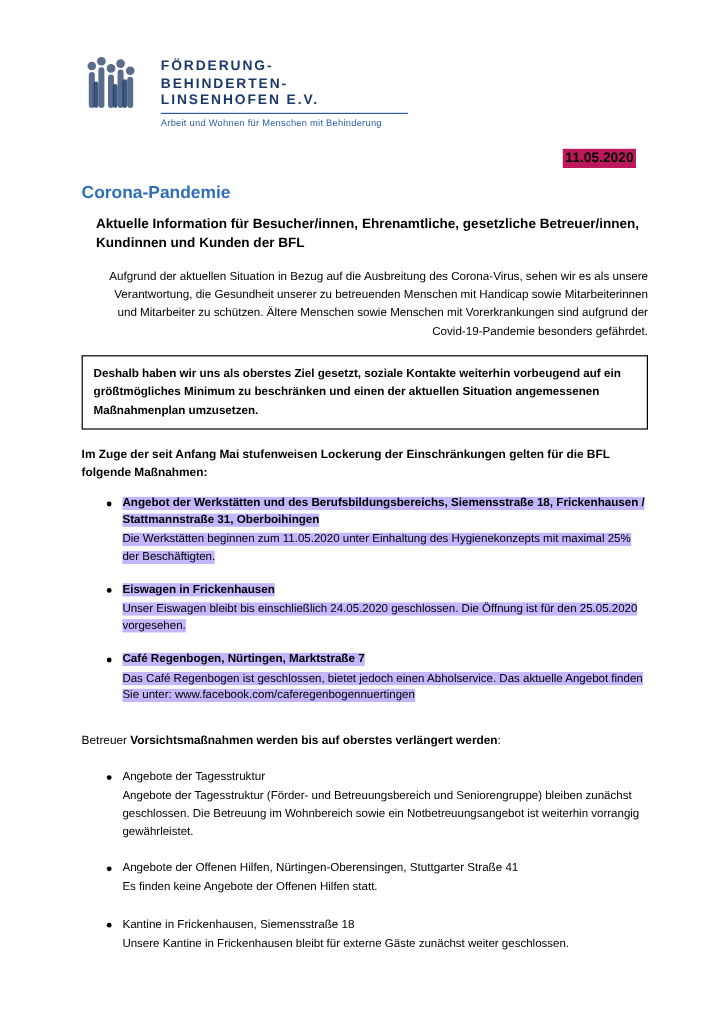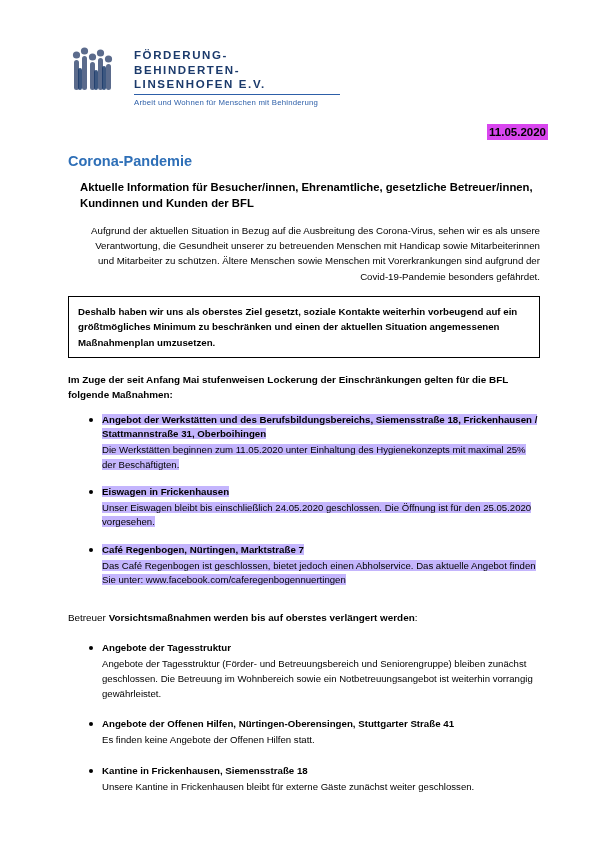--- a/index.html
+++ b/index.html
@@ -62,25 +62,25 @@
   .logo-underline {
     width: 206px;
     height: 1px;
     background: #2d5fa8;
     margin-top: 2px;
   }
 
   
   .date {
     position: absolute;
-    right: 52px;
+    right: 70px;
     top: 124px;
     font-size: 11.5px;
     font-weight: bold;
-    background: #d946ef;
+    background: #be185d;
     padding: 1px 2px;
     line-height: 14px;
   }
 
   
   .content {
     position: absolute;
     left: 68px;
     top: 152px;
     width: 472px;
@@ -175,21 +175,21 @@
     position: absolute;
     left: -13px;
     top: 5px;
     width: 4px;
     height: 4px;
     background: #000;
     border-radius: 50%;
   }
   .pl-head {
     font-size: 9.7px;
-    font-weight: bold;
+    font-weight: normal;
     line-height: 14.8px;
     margin-top: 16px;
   }
   .pl-body {
     font-size: 9.6px;
     line-height: 14.8px;
     margin-top: 1px;
   }
 </style>
 </head>

